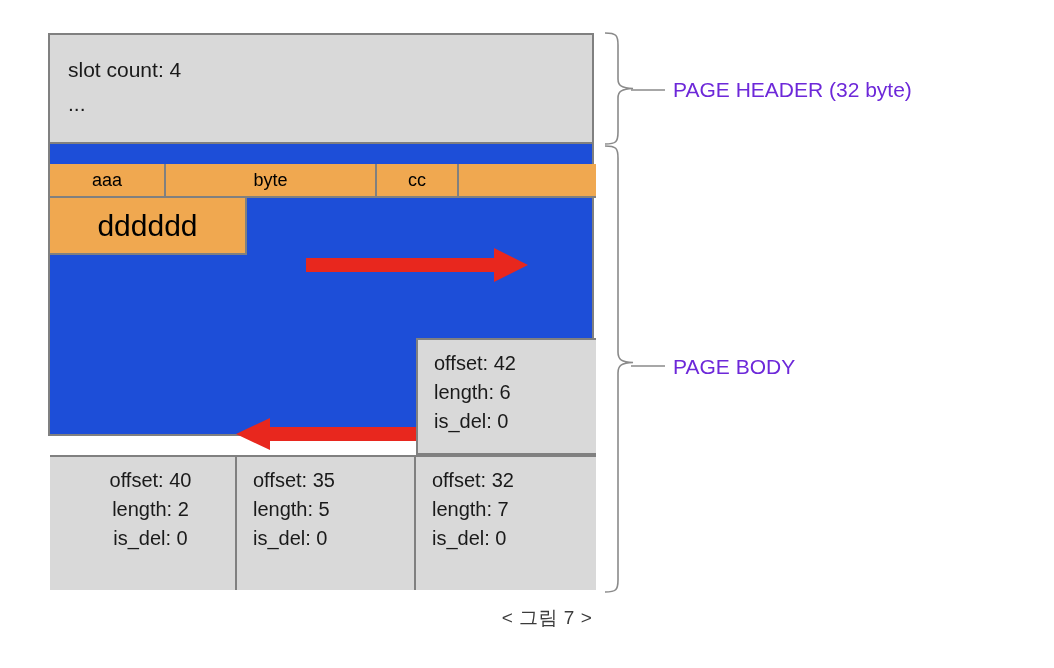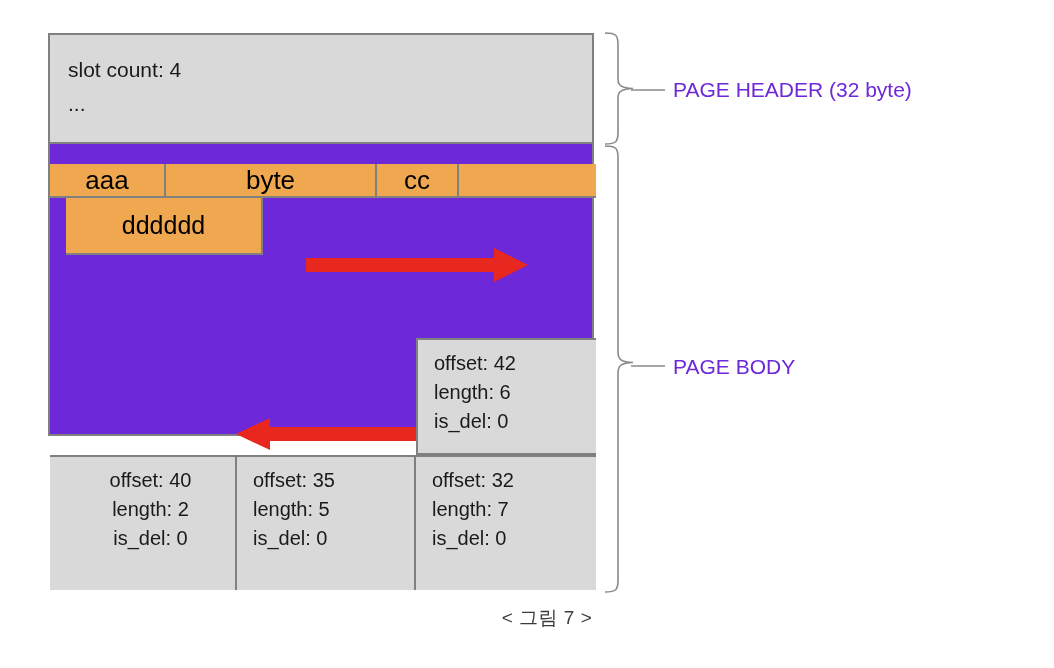--- a/index.html
+++ b/index.html
@@ -18,21 +18,21 @@
 
   
   #page-diagram {
     position: absolute;
     left: 48px;
     top: 33px;
     width: 546px;   
     height: 403px;  
     box-sizing: border-box;
     border: 2px solid #808080;
-    background: #6d28d9;
+    background: #1d4ed8;
   }
 
   
   #page-header-band {
     position: absolute;
     left: 0;
     top: 0;
     width: 100%;
     height: 109px;            
     box-sizing: border-box;
@@ -59,21 +59,21 @@
   }
   #record-row-1 .rec {
     background: #f0a850;
     border: 2px solid #808080;
     border-top: none;
     border-left: none;
     box-sizing: border-box;
     display: flex;
     align-items: center;
     justify-content: center;
-    font-size: 26px;
+    font-size: 18px;
     color: #000000;
     overflow: hidden;
     white-space: nowrap;
     margin-top: 20px;
   }
   #record-row-1 .rec:last-child { border-right: none; }
 
   
   #record-row-2 {
     position: absolute;
@@ -90,24 +90,23 @@
     width: 197px;             
     height: 100%;
     background: #f0a850;
     border: 2px solid #808080;
     border-top: none;
     border-left: none;
     box-sizing: border-box;
     display: flex;
     align-items: center;
     justify-content: center;
-    font-size: 25px;
+    font-size: 30px;
     color: #000000;
     white-space: nowrap;
-    margin-left: 16px;
   }
 
   
   #slot-box-top {
     position: absolute;
     left: 366px;              
     top: 303px;               
     width: 180px;             
     height: 117px;            
     box-sizing: border-box;

